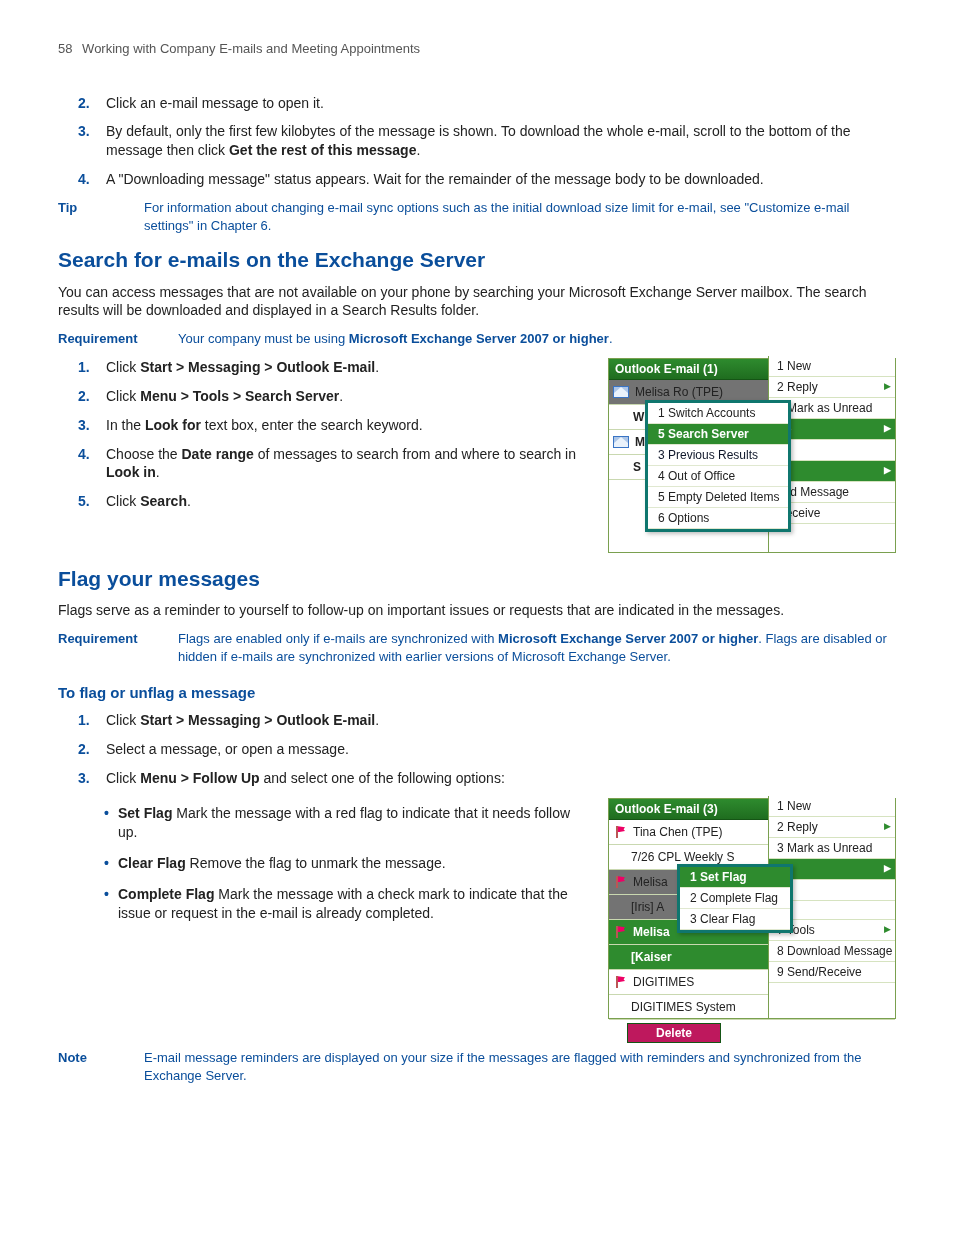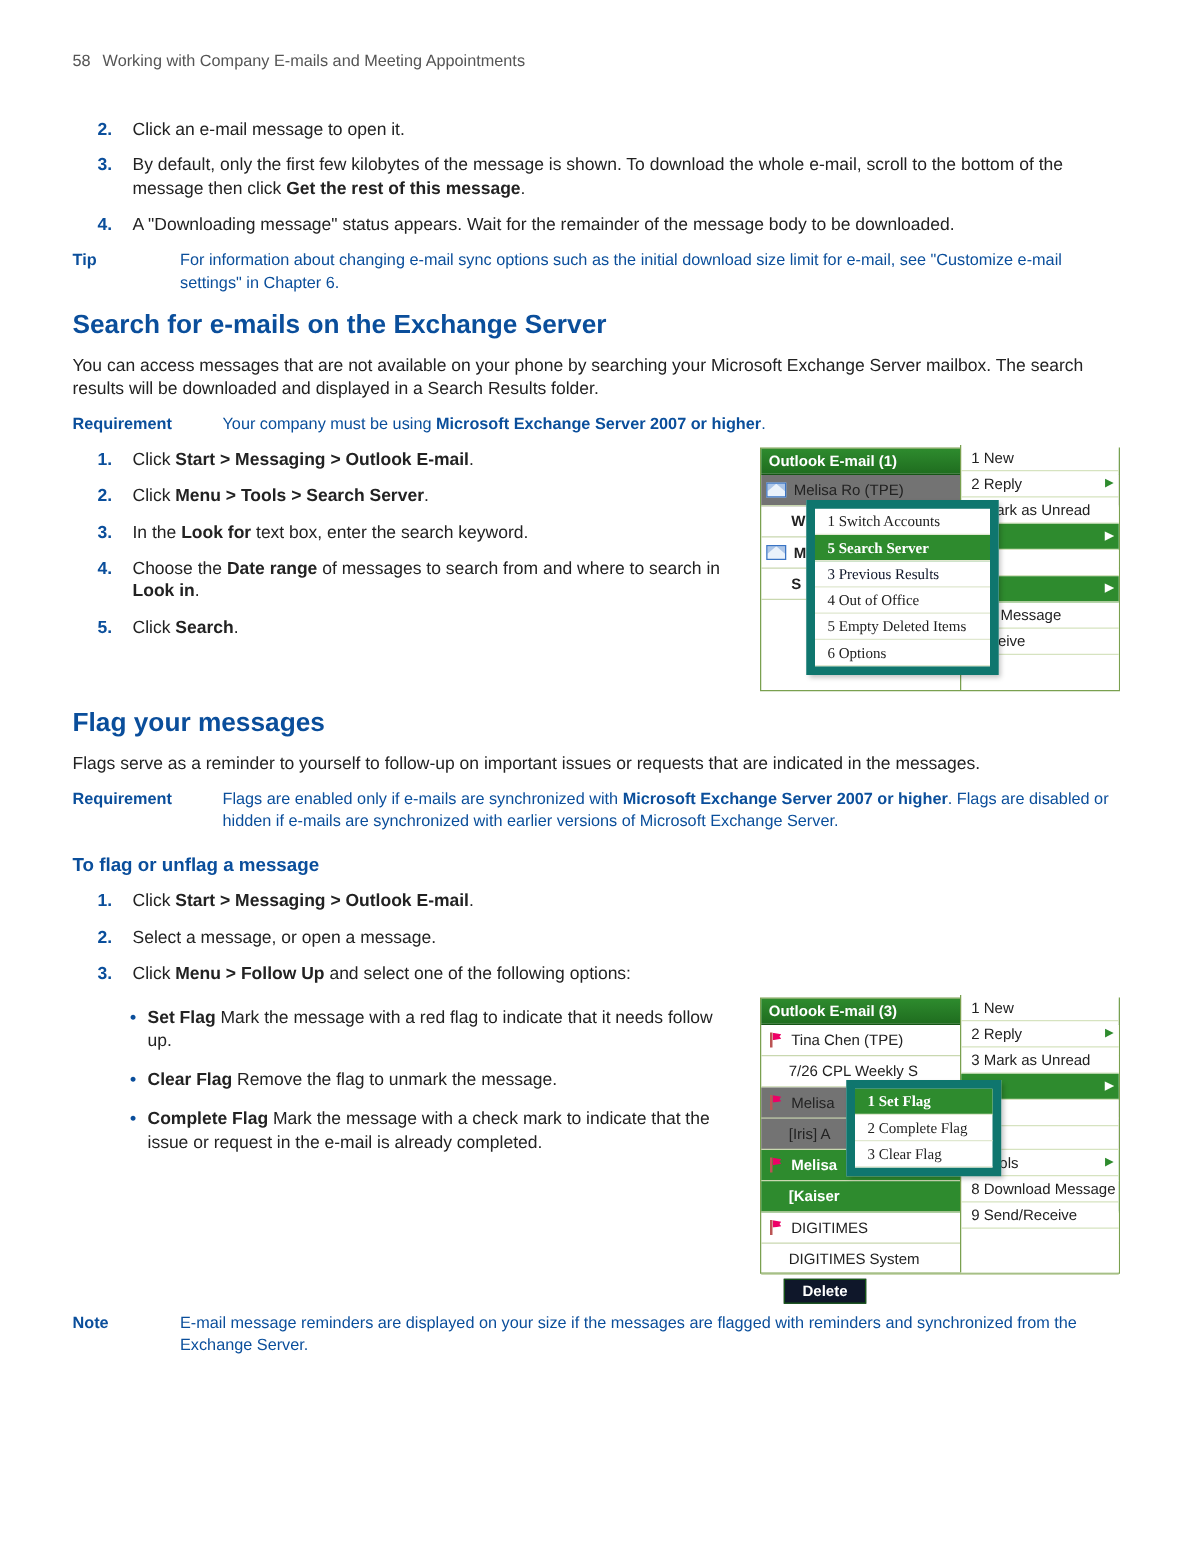--- a/index.html
+++ b/index.html
@@ -132,24 +132,23 @@
   .phone .row .flagico{
     width:14px;height:14px;margin-right:6px;position:relative;
   }
   .phone .row .flagico::before{
     content:"";position:absolute;left:3px;top:1px;width:2px;height:12px;background:#b55;
   }
   .phone .row .flagico::after{
     content:"";position:absolute;left:5px;top:1px;width:7px;height:6px;background:#e06; clip-path:polygon(0 0,100% 20%,80% 50%,100% 80%,0 100%);
   }
   .phone .menu {
-    position:absolute; background:#fff; border:7px solid #0f766e;
+    position:absolute; background:#fff; border:3px solid #0f766e;
     box-shadow: 2px 2px 4px rgba(0,0,0,.25);
     z-index:5;
-    font-family:Liberation Serif, serif;
   }
   .phone .menu .mitem{
     padding:4px 10px; border-bottom:1px solid #e0e8d0;
     white-space:nowrap;
   }
   .phone .menu .mitem.disabled{ color:#0f172a; }
   .phone .menu .mitem.hl{ background:#2e8b2e; color:#fff; font-weight:bold; }
   .phone .rightmenu{
     position:absolute; right:0; top:0; width:126px;
     background:#fff; border-left:1px solid #7aa04f;
@@ -160,22 +159,22 @@
     white-space:nowrap; position:relative;
   }
   .phone .rightmenu .mitem.hl-green{ background:#2e8b2e; color:#fff; font-weight:bold;}
   .phone .rightmenu .arrow::after{
     content:"▶"; font-size:9px; color:#2e8b2e; position:absolute; right:4px; top:5px;
   }
   .phone .rightmenu .mitem.hl-green.arrow::after{ color:#fff; }
   .phone-wrap{ position:relative; }
   .phone .body{ position:relative; min-height:150px;}
   .phone .del-btn{
-    display:inline-block;background:#0f172a;color:#fff;
-    font-weight:bold;padding:3px 14px;border:1px solid #155515;
+    display:inline-block;background:#be185d;color:#fff;
+    font-weight:bold;padding:3px 28px;border:1px solid #155515;
     margin:3px 0 0 18px;
   }
 
 </style>
 </head>
 <body>
 
 <div class="page-header">
   <span class="num">58</span>
   <span>Working with Company E-mails and Meeting Appointments</span>

